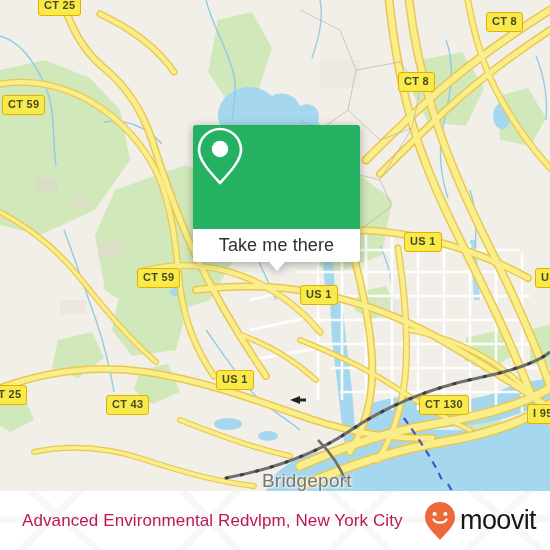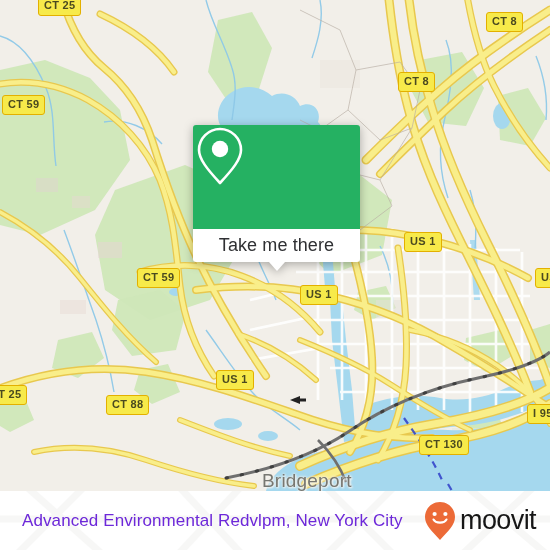--- a/index.html
+++ b/index.html
@@ -102,21 +102,21 @@
   .footer-watermark {
     position: absolute; left: 0; top: 0;
     width: 550px; height: 59px;
     opacity: .5;
   }
   .footer-title {
     position: absolute;
     left: 22px; top: 50%;
     transform: translateY(-50%);
     font-size: 17px;
-    color: #6d28d9;
+    color: #be185d;
     white-space: nowrap;
     letter-spacing: .1px;
   }
   .brand {
     position: absolute;
     right: 14px; top: 50%;
     transform: translateY(-50%);
     display: flex; align-items: center; gap: 3px;
   }
   .brand-name {
@@ -313,22 +313,22 @@
     </svg>
 
     <div class="shield" style="left:38px; top:-4px;">CT 25</div>
     <div class="shield" style="left:2px; top:95px;">CT 59</div>
     <div class="shield" style="left:398px; top:72px;">CT 8</div>
     <div class="shield" style="left:486px; top:12px;">CT 8</div>
     <div class="shield" style="left:137px; top:268px;">CT 59</div>
     <div class="shield" style="left:404px; top:232px;">US 1</div>
     <div class="shield" style="left:300px; top:285px;">US 1</div>
     <div class="shield" style="left:216px; top:370px;">US 1</div>
-    <div class="shield" style="left:106px; top:395px;">CT 88</div>
-    <div class="shield" style="left:419px; top:395px;margin-top:40px;">CT 130</div>
+    <div class="shield" style="left:106px; top:395px;">CT 43</div>
+    <div class="shield" style="left:419px; top:395px;">CT 130</div>
     <div class="shield" style="left:535px; top:268px;">US 1</div>
     <div class="shield" style="left:527px; top:404px;">I 95</div>
     <div class="shield" style="left:-16px; top:385px;">CT 25</div>
 
     <div class="city-label" style="left:224px; top:470px;margin-left:38px;">Bridgeport</div>
 
 
     <div class="popup">
       <div class="popup-top">
         <svg width="54" height="62" viewBox="0 0 54 62">

